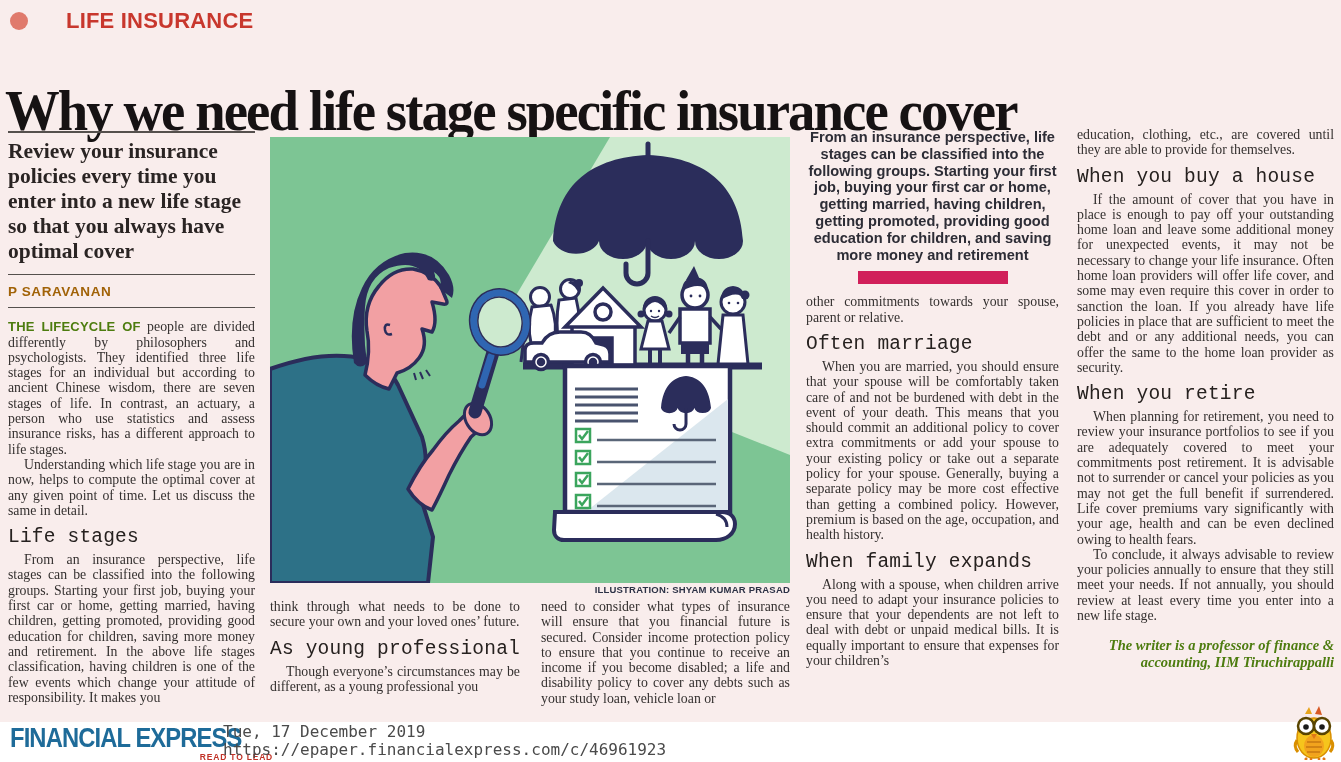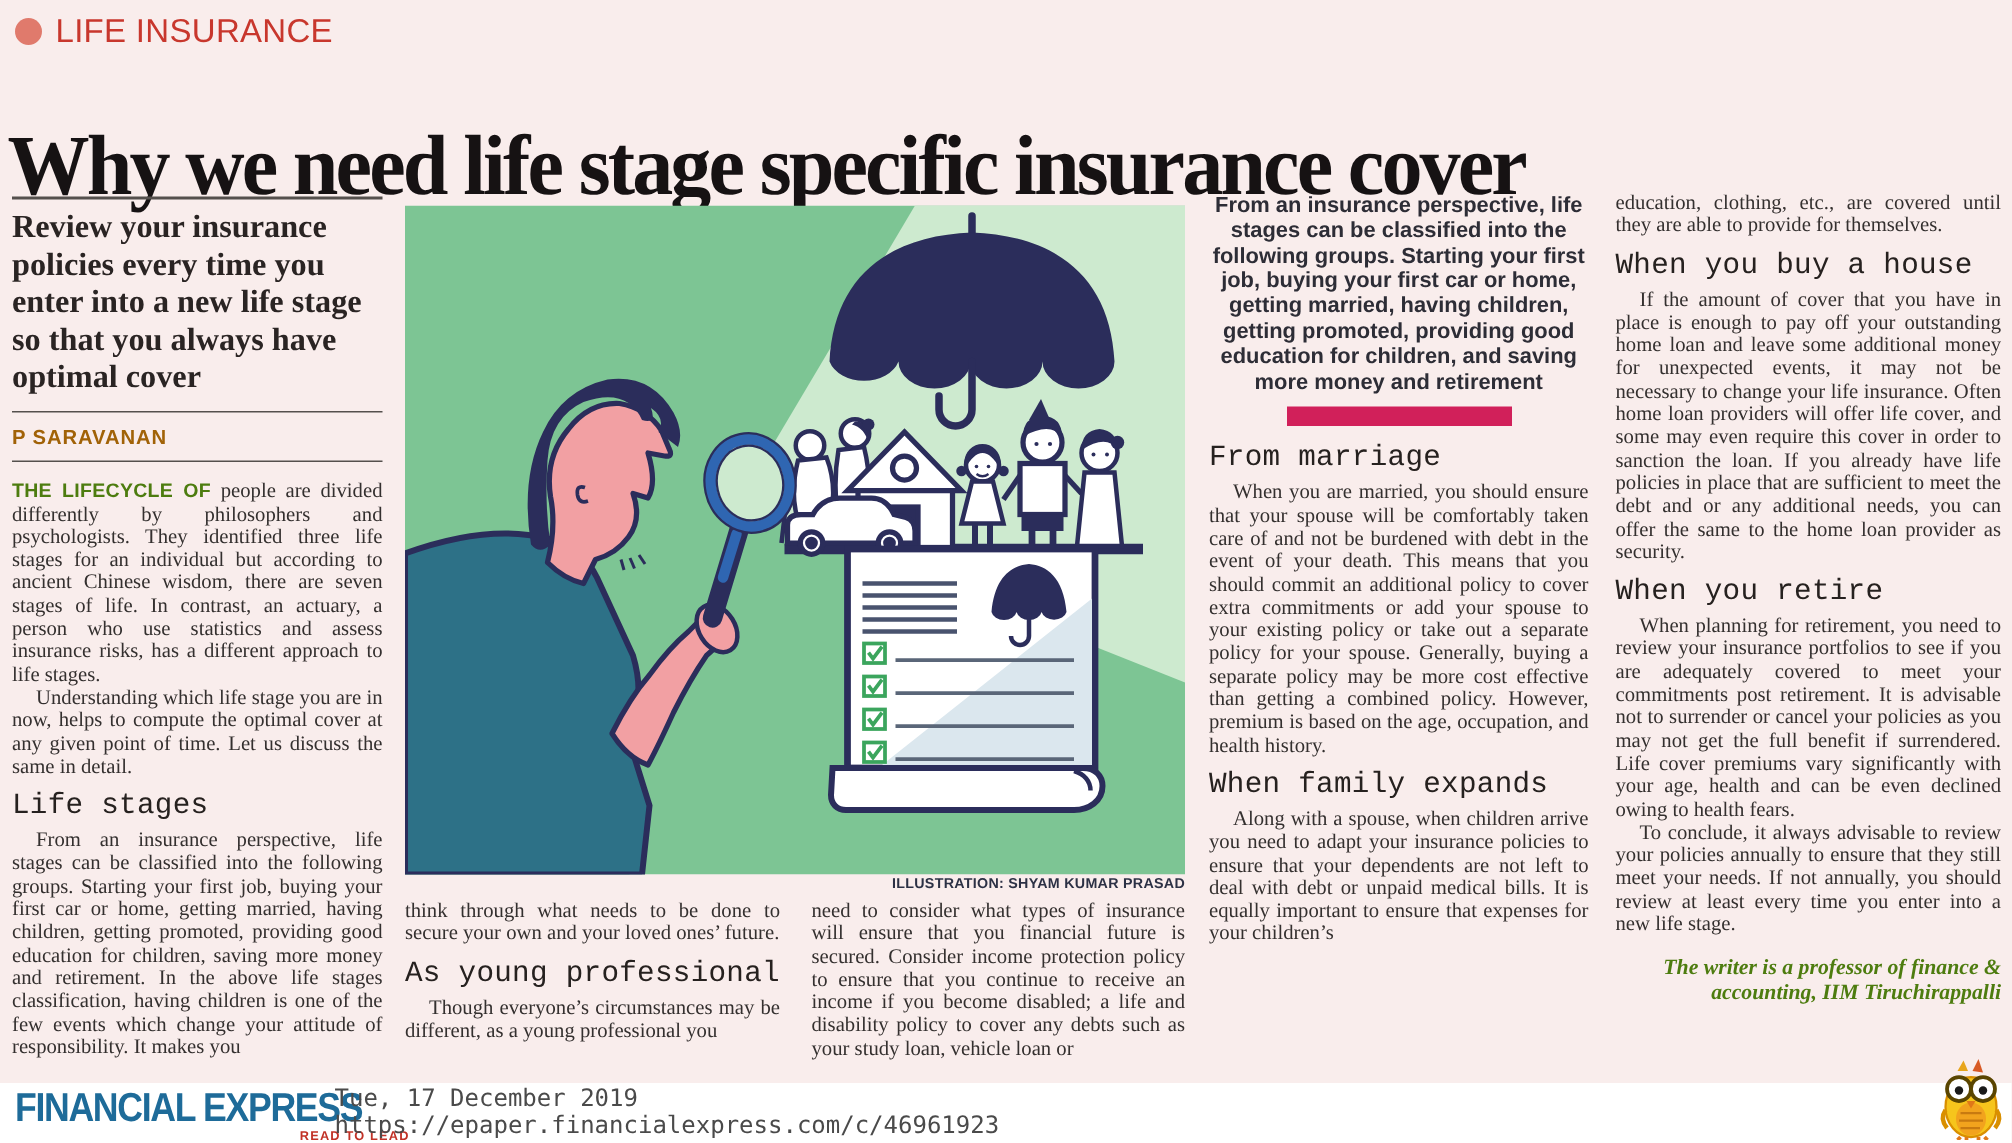--- a/index.html
+++ b/index.html
@@ -2,21 +2,21 @@
 <html><head>
 <meta charset="utf-8">
 <style>
   html,body{margin:0;padding:0;}
   body{width:1341px;height:762px;overflow:hidden;background:#f9edec;font-family:"Liberation Serif",serif;}
   .canvas{position:relative;width:1341px;height:762px;background:#f9edec;}
 
   
   .kicker{position:absolute;left:10px;top:8px;display:flex;align-items:center;gap:9px;}
   .kicker .dot{width:18px;height:18px;border-radius:50%;background:#e07a6c;}
-  .kicker .label{font-family:"Liberation Sans",sans-serif;font-weight:400;font-size:22px;color:#c8372d;letter-spacing:.2px;}
+  .kicker .label{font-family:"Liberation Sans",sans-serif;font-weight:700;font-size:22px;color:#c8372d;letter-spacing:.2px;margin-left:29px;}
 
   
   .headline{position:absolute;left:5px;top:40px;width:1336px;font-family:"Liberation Serif",serif;
     font-weight:bold;font-size:57px;color:#161213;letter-spacing:-2px;white-space:nowrap;
     transform:scaleX(.96);transform-origin:left top;}
 
   
   .col{position:absolute;font-size:13.8px;line-height:15.3px;color:#34302f;text-align:justify;}
   .col p{margin:0;}
   .col p.ind{text-indent:16px;}
@@ -241,21 +241,22 @@
     <p class="ind">Though everyone’s circumstances may be different, as a young professional you</p>
   </div>
 
   <div class="col col3">
     <p>need to consider what types of insurance will ensure that you financial future is secured. Consider income protection policy to ensure that you continue to receive an income if you become disabled; a life and disability policy to cover any debts such as your study loan, vehicle loan or</p>
   </div>
 
   <div class="col col4">
     <div class="pull-quote">From an insurance perspective, life stages can be classified into the following groups. Starting your first job, buying your first car or home, getting married, having children, getting promoted, providing good education for children, and saving more money and retirement</div>
     <div class="quote-bar" id="quote-bar" style="background: rgb(209, 32, 90);"></div>
-    <h2 class="subhead">From marriage</h2>
+    <p>other commitments towards your spouse, parent or relative.</p>
+    <h2 class="subhead">Often marriage</h2>
     <p class="ind">When you are married, you should ensure that your spouse will be comfortably taken care of and not be burdened with debt in the event of your death. This means that you should commit an additional policy to cover extra commitments or add your spouse to your existing policy or take out a separate policy for your spouse. Generally, buying a separate policy may be more cost effective than getting a combined policy. However, premium is based on the age, occupation, and health history.</p>
     <h2 class="subhead">When family expands</h2>
     <p class="ind">Along with a spouse, when children arrive you need to adapt your insurance policies to ensure that your dependents are not left to deal with debt or unpaid medical bills. It is equally important to ensure that expenses for your children’s</p>
   </div>
 
   <div class="col col5">
     <p>education, clothing, etc., are covered until they are able to provide for themselves.</p>
     <h2 class="subhead">When you buy a house</h2>
     <p class="ind">If the amount of cover that you have in place is enough to pay off your outstanding home loan and leave some additional money for unexpected events, it may not be necessary to change your life insurance. Often home loan providers will offer life cover, and some may even require this cover in order to sanction the loan. If you already have life policies in place that are sufficient to meet the debt and or any additional needs, you can offer the same to the home loan provider as security.</p>
     <h2 class="subhead">When you retire</h2>

